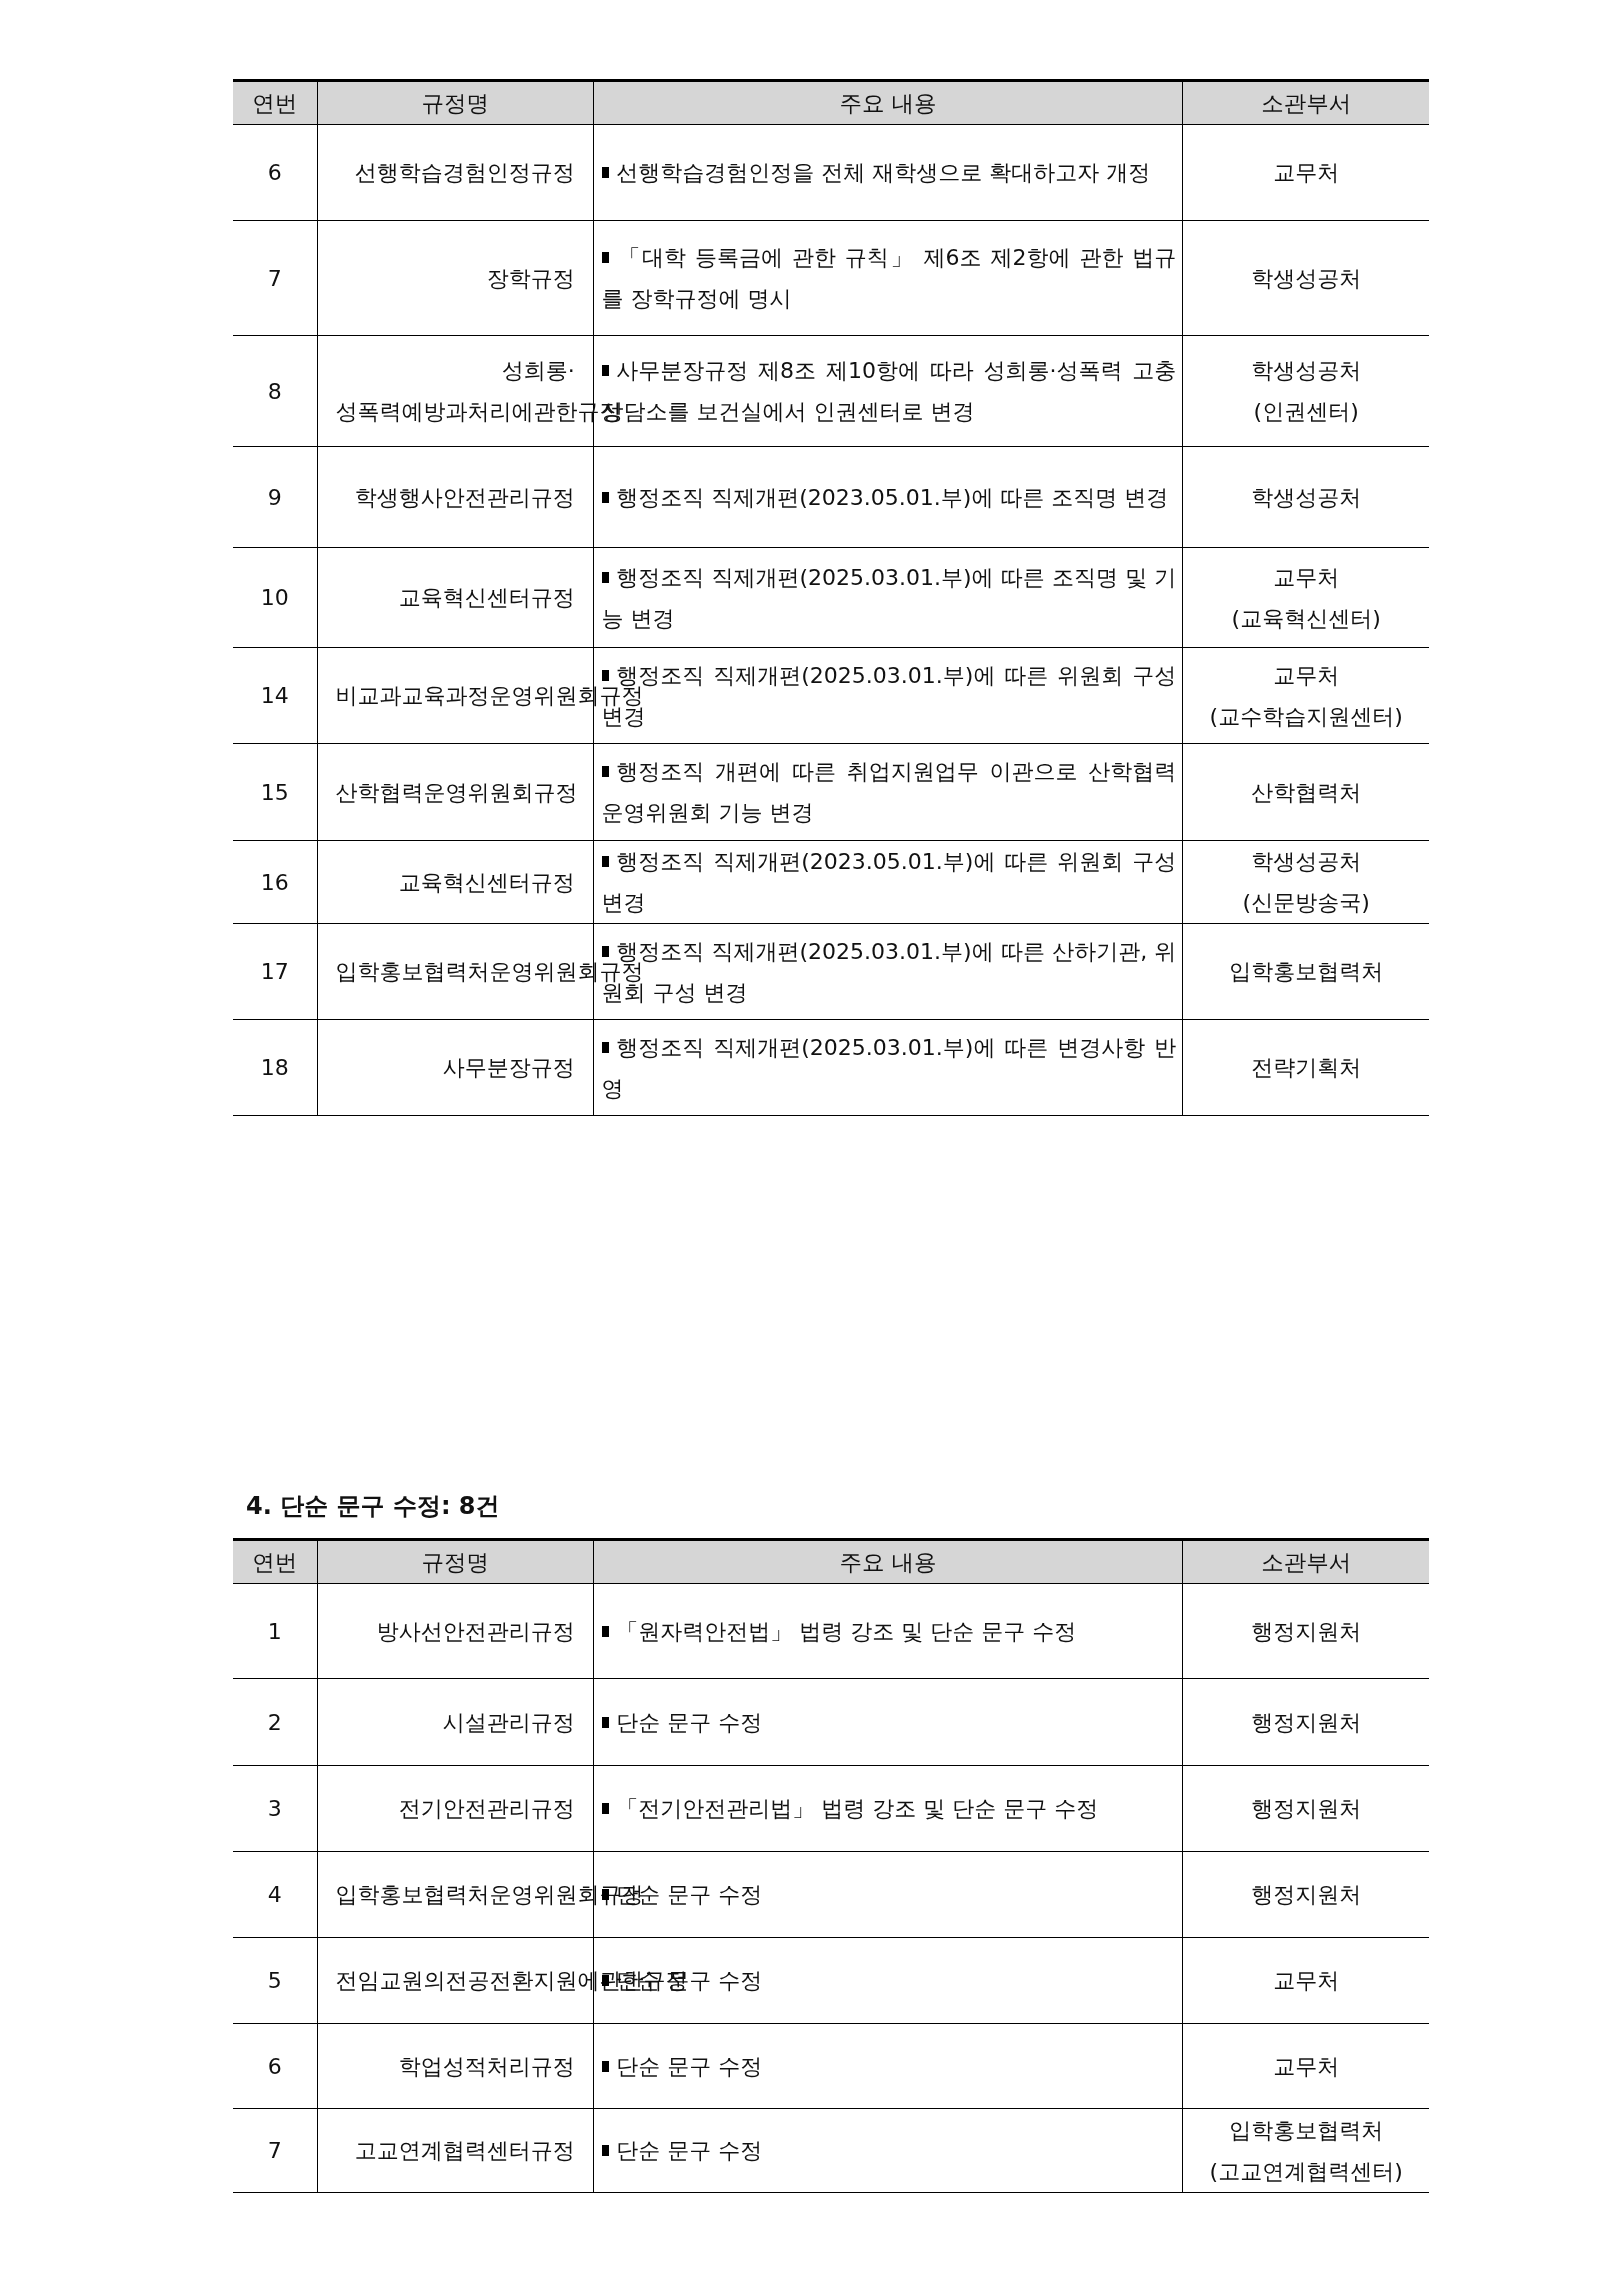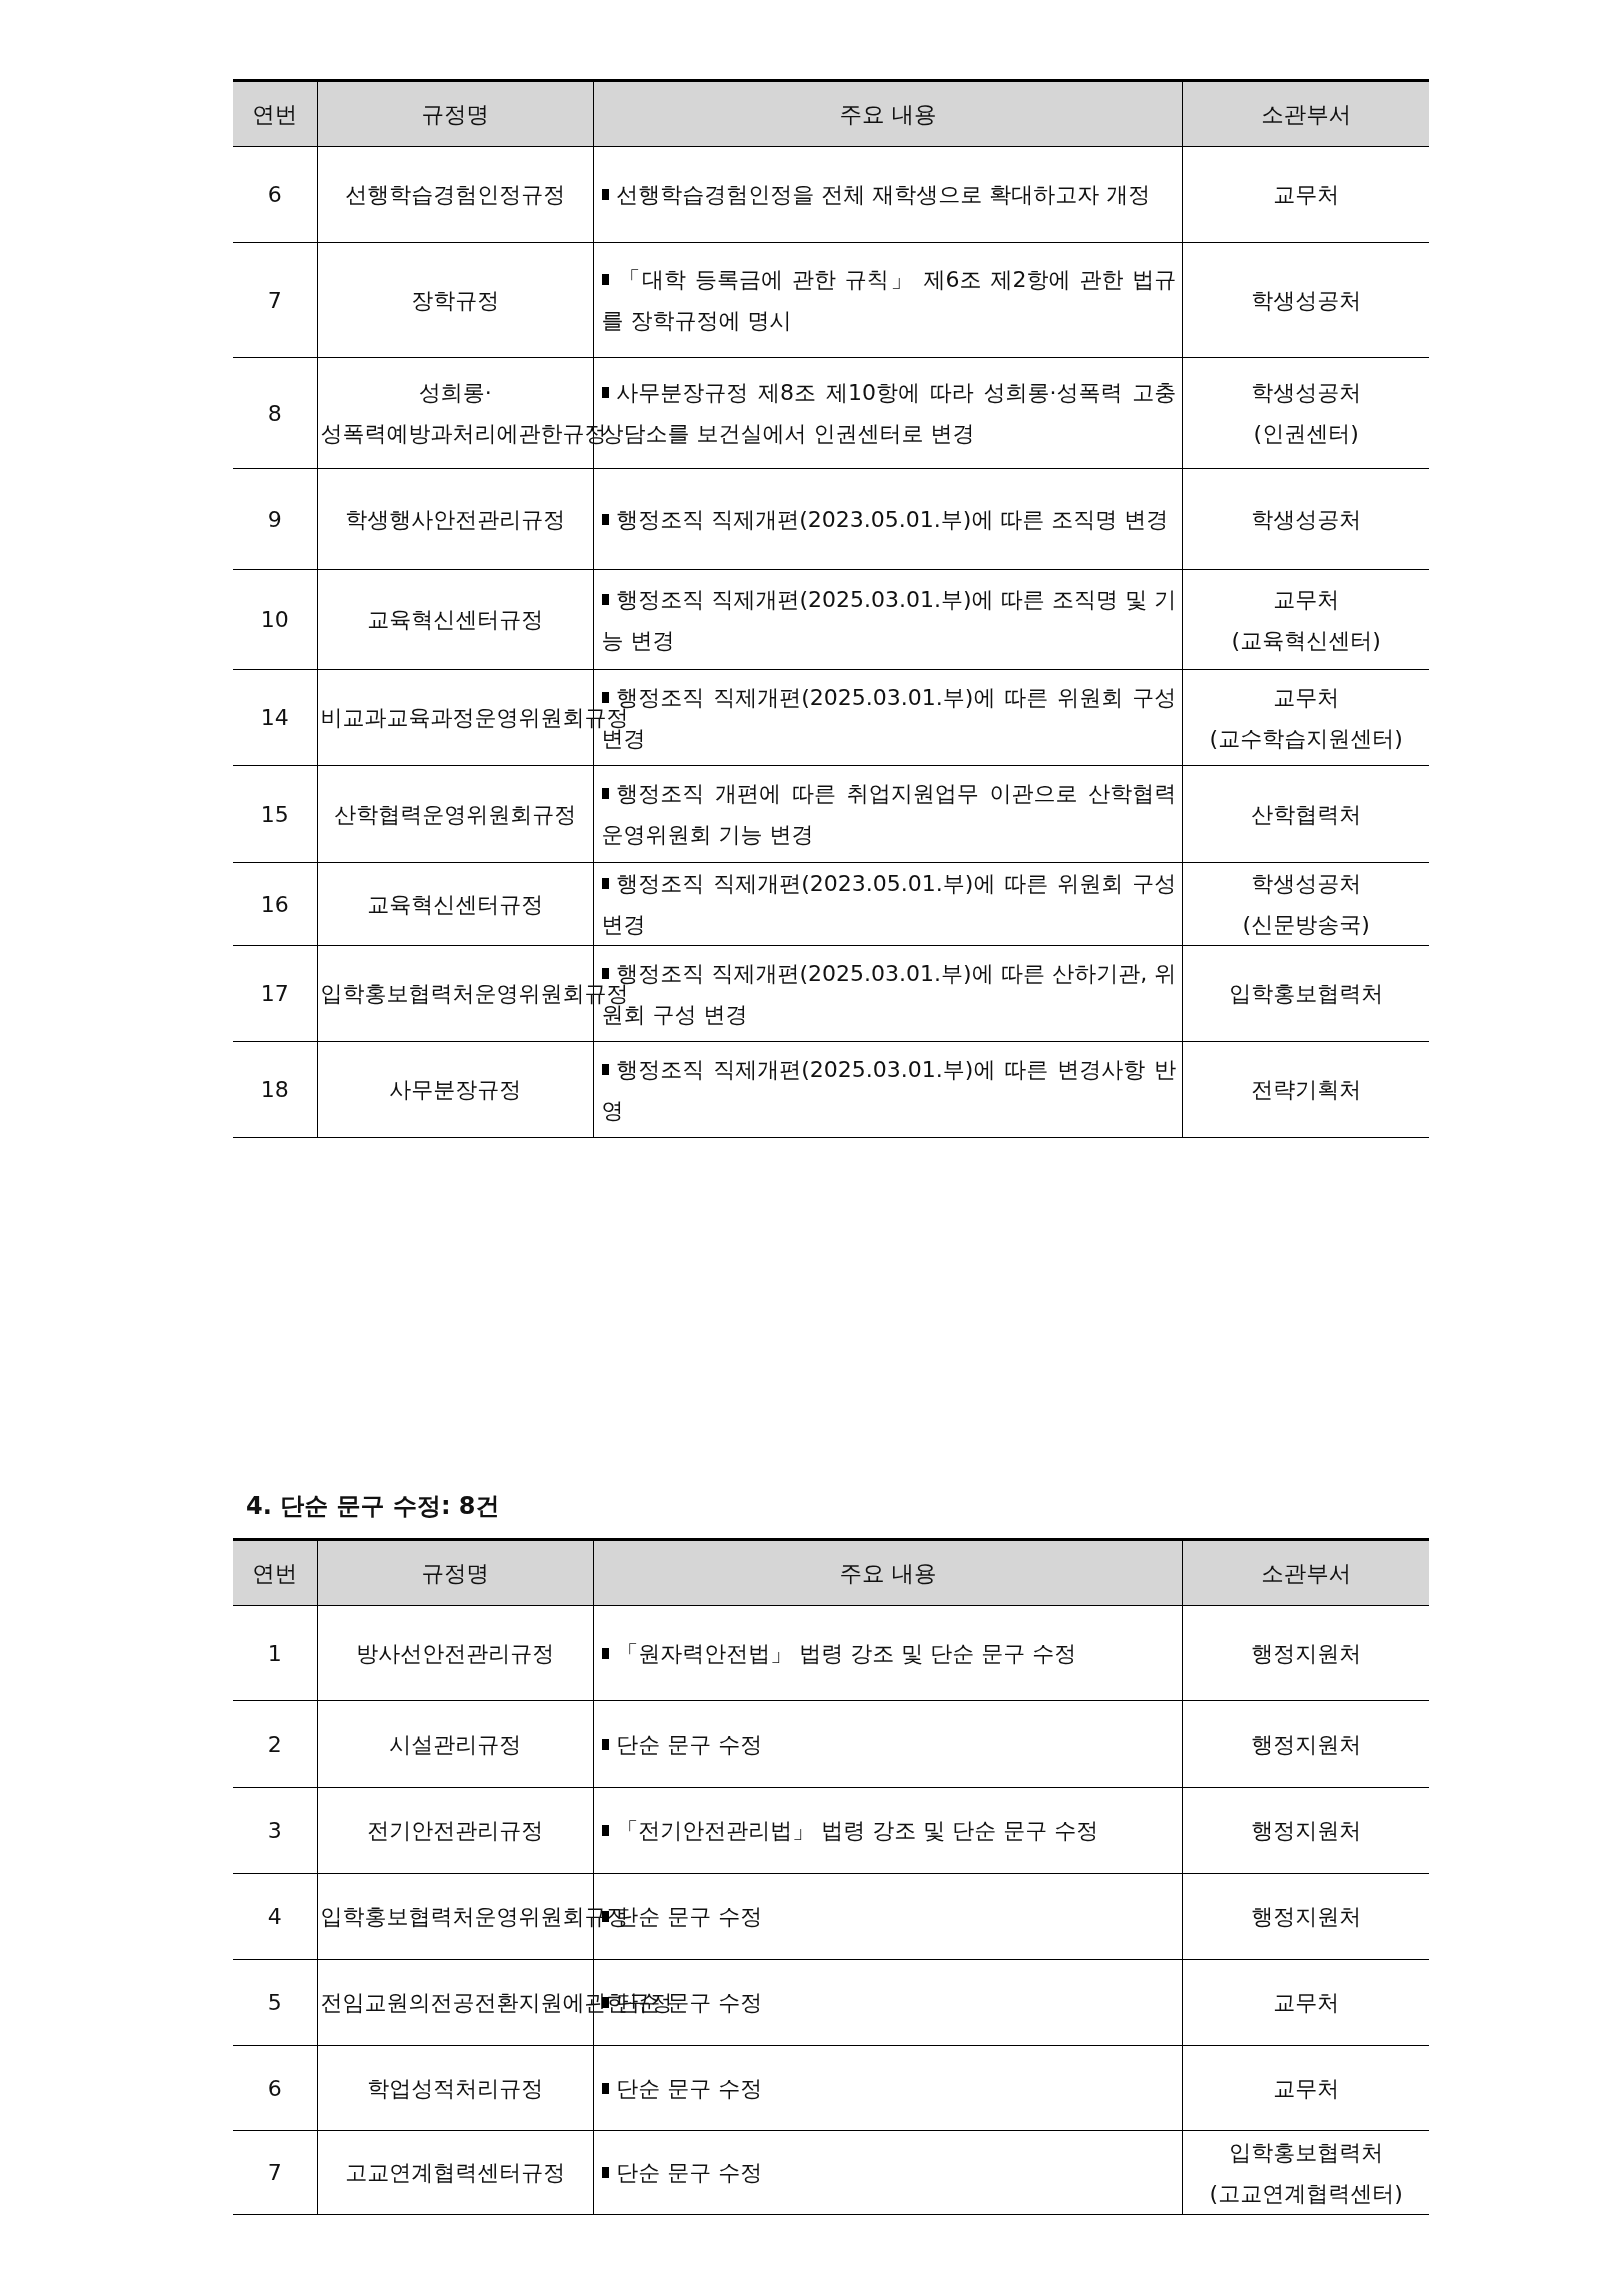--- a/index.html
+++ b/index.html
@@ -5,27 +5,27 @@
   html, body { margin: 0; padding: 0; background: #ffffff; }
   body { width: 1620px; height: 2291px; position: relative; overflow: hidden;
          font-family: "DejaVu Sans", "Liberation Sans", sans-serif; color: #111; }
   .tbl { position: absolute; left: 233px; width: 1196px; border-collapse: collapse; table-layout: fixed; }
   .tbl col.c1 { width: 84px; }
   .tbl col.c2 { width: 276px; }
   .tbl col.c3 { width: 589px; }
   .tbl col.c4 { width: 246px; }
   .tbl th { background: #d6d6d6; font-weight: normal; font-size: 22.5px; height: 42px;
             border-top: 3.9px solid #000; border-bottom: 1.5px solid #000;
-            border-left: 1px solid #000; border-right: 1px solid #000; padding: 11px; text-align: center; }
+            border-left: 1px solid #000; border-right: 1px solid #000; padding: 0; text-align: center; }
   .tbl th:first-child, .tbl td:first-child { border-left: none; }
   .tbl th:last-child, .tbl td:last-child { border-right: none; }
   .tbl td { border: 1px solid #000; border-top: none; border-bottom: 1.5px solid #000;
             font-size: 22px; line-height: 41px; padding: 0; vertical-align: middle; }
   .tbl td.num, .tbl td.name, .tbl td.dept { text-align: center; }
-  .tbl td.name { padding: 0 3px; word-break: keep-all; }
+  .tbl td.name { padding: 0 18px; word-break: keep-all; text-align: right; }
   .tbl td.desc { padding: 0 5.9px 0 7.8px; text-align: justify; text-align-last: left; }
   .bullet { display: inline-block; width: 7.8px; height: 10.8px; background: #000; margin-right: 6.9px; vertical-align: 2px; }
   .dept span { display: block; }
   .section-title { position: absolute; left: 246px; top: 1490px; font-size: 24px; font-weight: bold; }
 </style>
 </head>
 <body>
 
 <table class="tbl" style="top:79px;">
   <colgroup>

